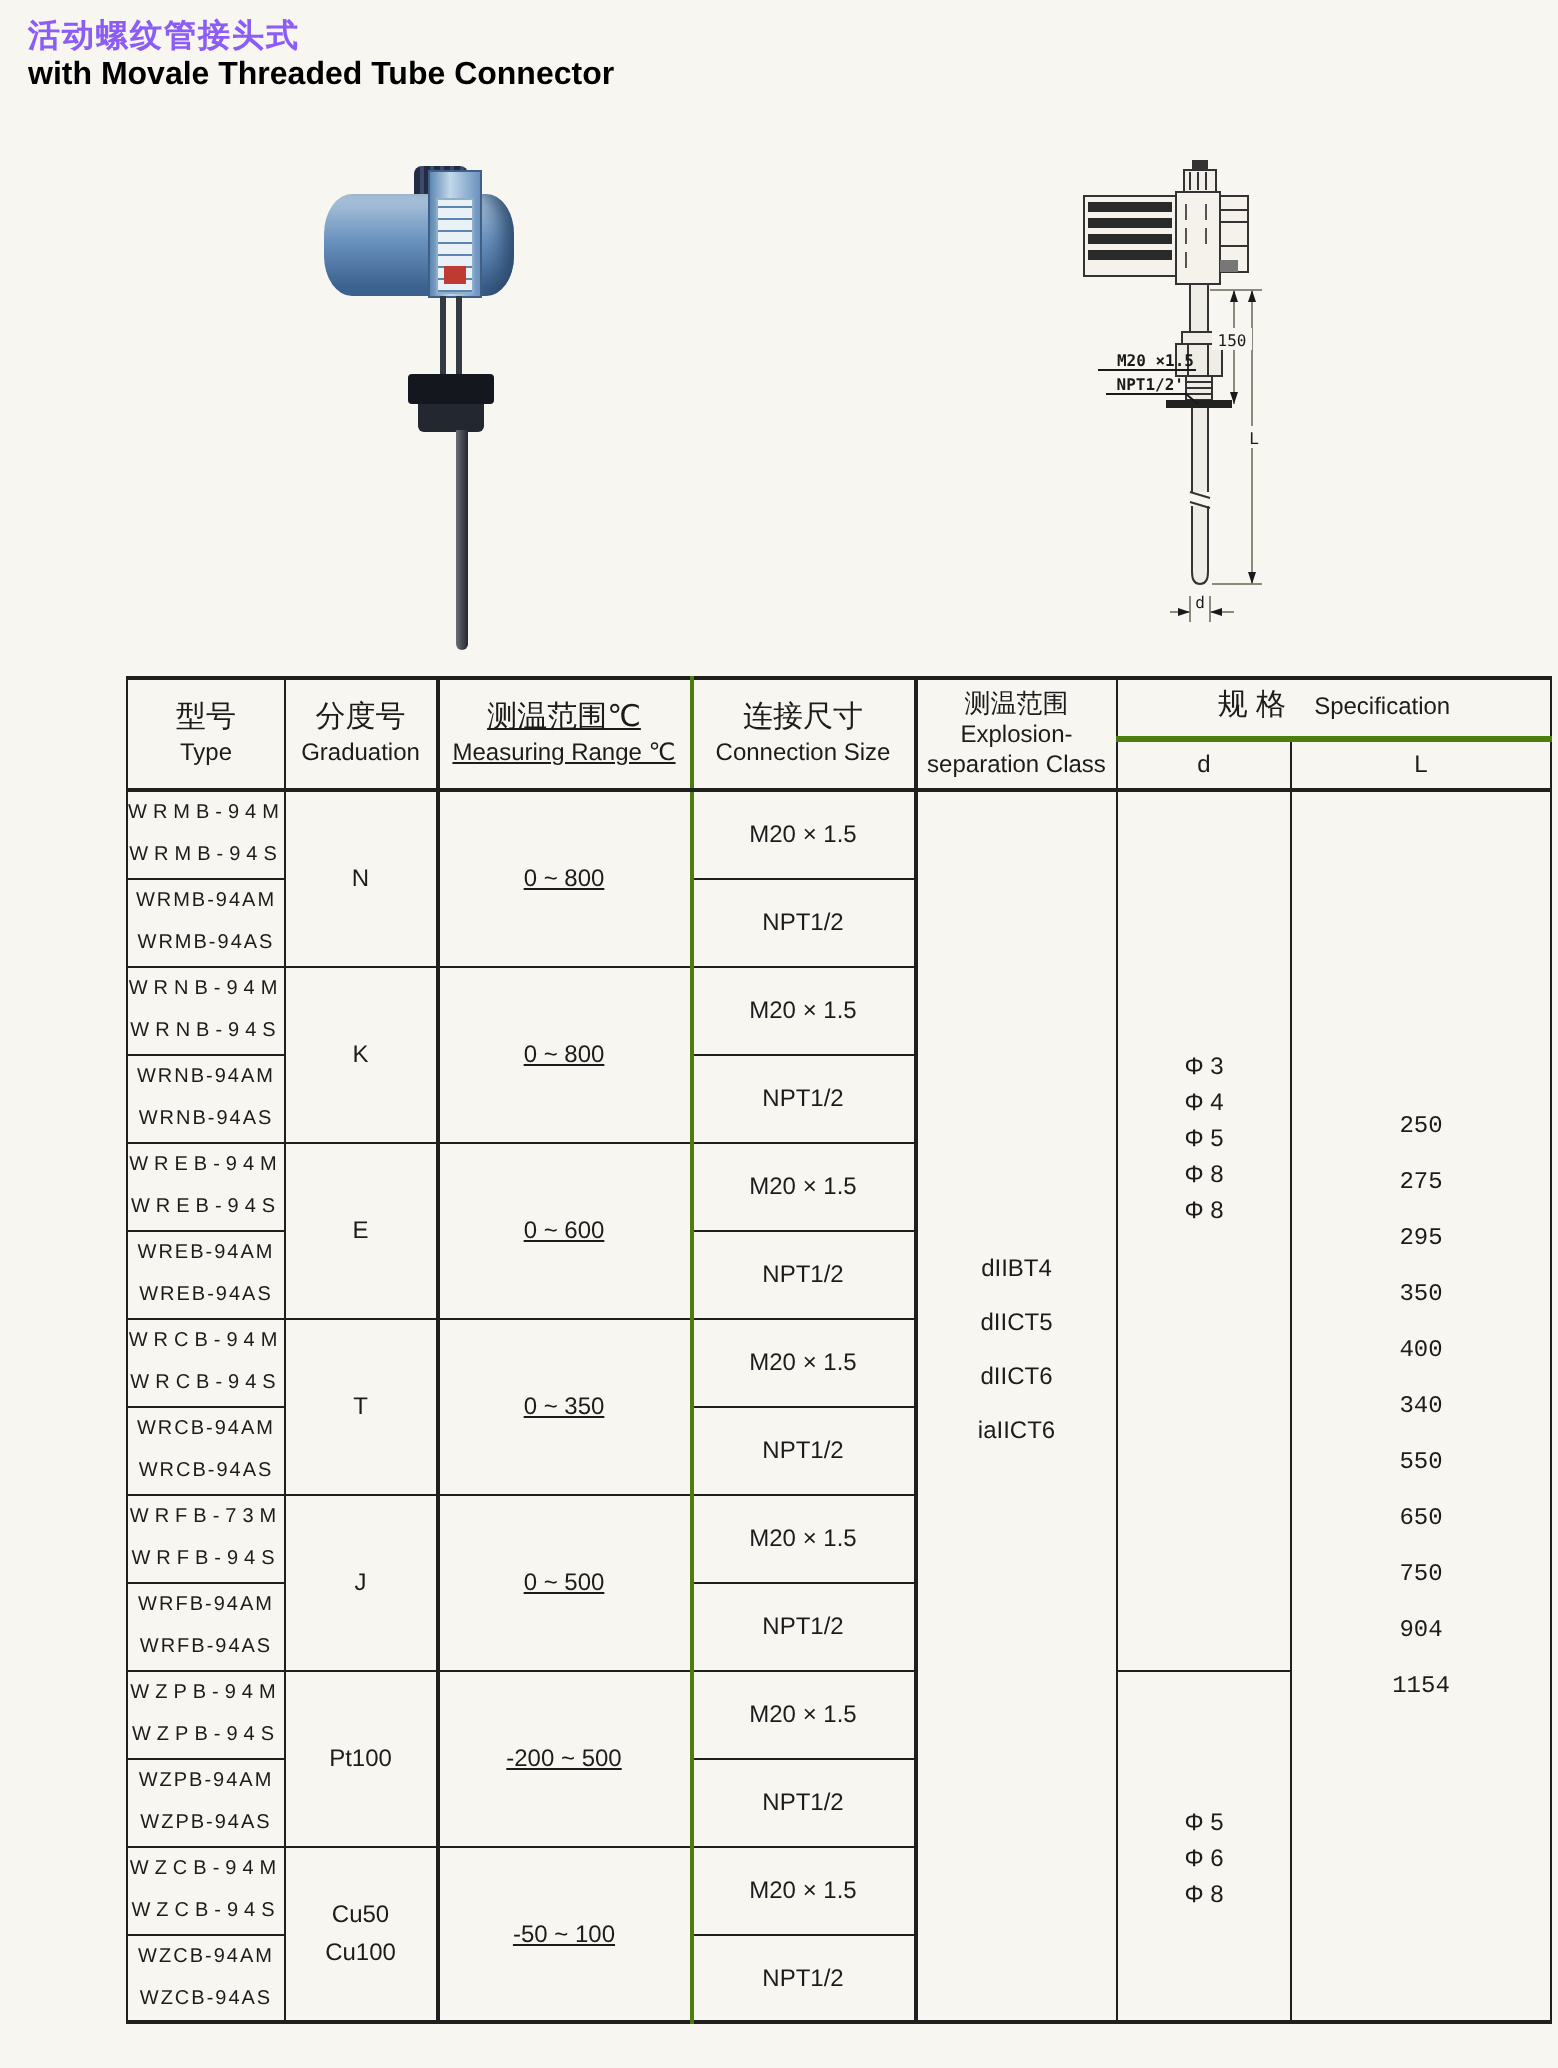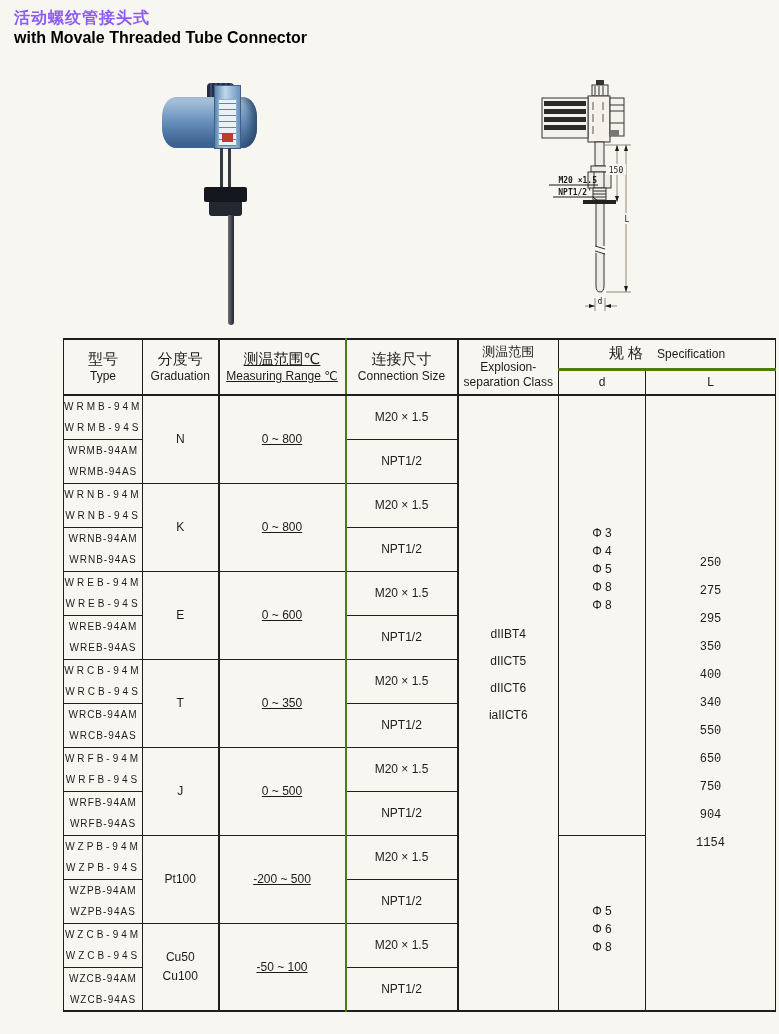--- a/index.html
+++ b/index.html
@@ -310,21 +310,21 @@
         <td class="bc1 c-model sp-wide hb">WRCB-94S</td>
       </tr>
       <tr>
         <td class="bc1 c-model sp-narrow">WRCB-94AM</td>
         <td class="bc4 hb" rowspan="2">NPT1/2</td>
       </tr>
       <tr>
         <td class="bc1 c-model sp-narrow hb">WRCB-94AS</td>
       </tr>
       <tr>
-        <td class="bc1 c-model sp-wide">WRFB-94M</td>
+        <td class="bc1 c-model sp-wide">WRFB-73M</td>
         <td class="bc2 hb c-lines" rowspan="4">
           <div>J</div>
         </td>
         <td class="bc3 hb" rowspan="4">0 ~ 500</td>
         <td class="bc4 hb" rowspan="2">M20 × 1.5</td>
       </tr>
       <tr>
         <td class="bc1 c-model sp-wide hb">WRFB-94S</td>
       </tr>
       <tr>

